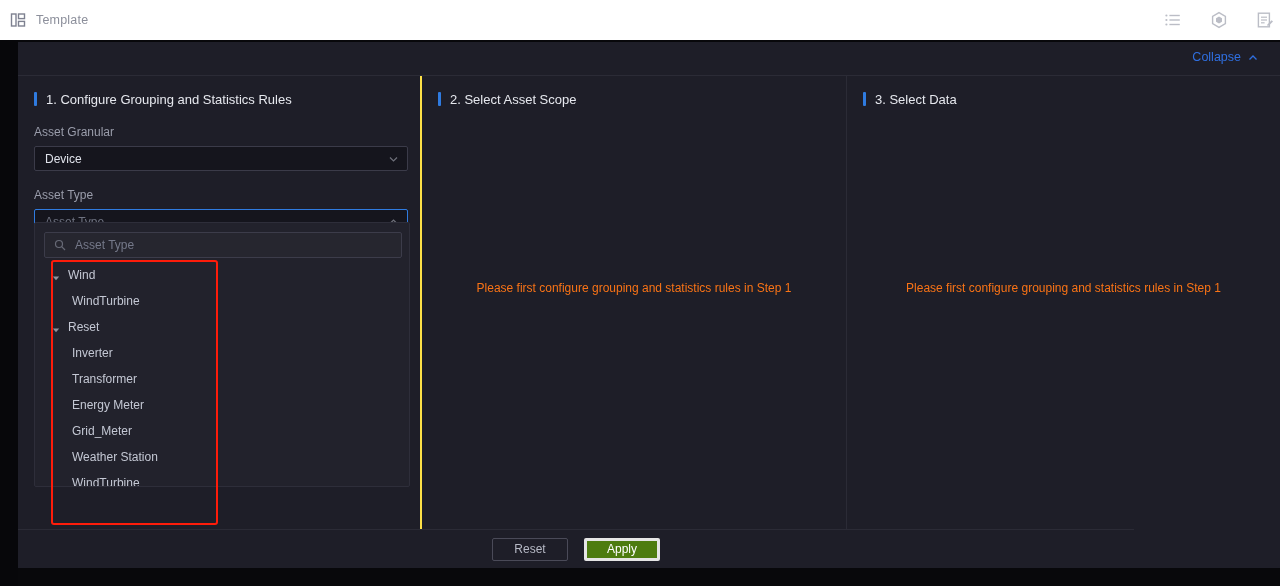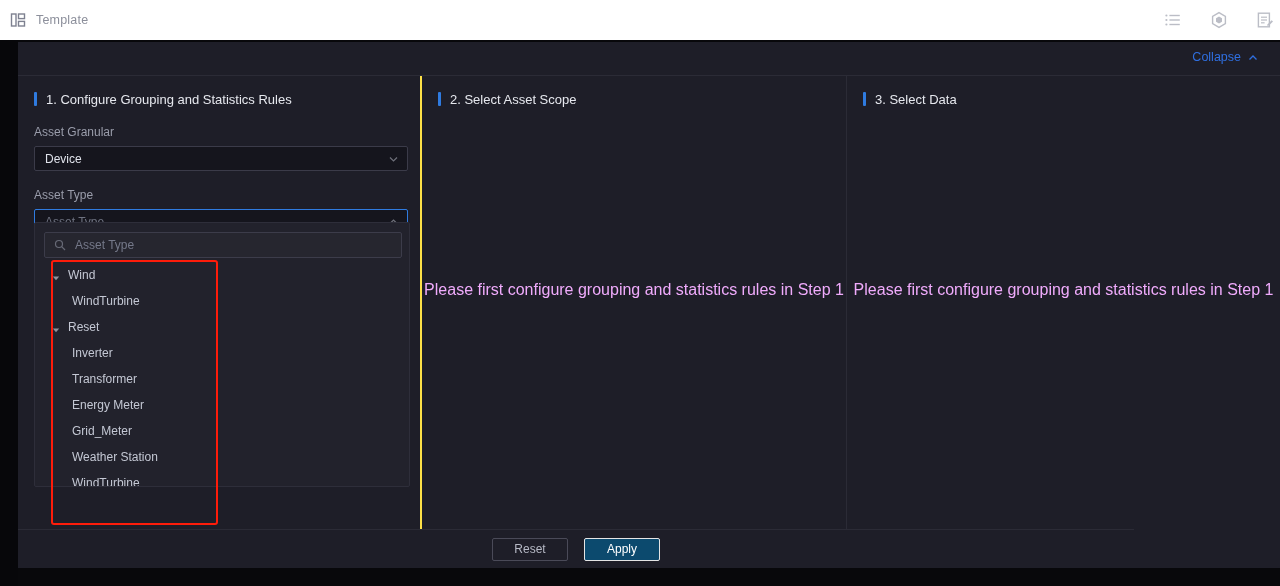--- a/index.html
+++ b/index.html
@@ -229,22 +229,22 @@
     border-radius: 3px;
     pointer-events: none;
     z-index: 30;
   }
 
   .empty-hint {
     position: absolute;
     left: 0; right: 0;
     top: 205px;
     text-align: center;
-    font-size: 16px;
-    color: #f0abfc;
+    font-size: 12px;
+    color: #f97316;
   }
 
   
   .footer {
     position: absolute;
     left: 0; bottom: 0;
     width: 1116px; height: 38px;
     border-top: 1px solid #2b2b36;
     display: flex;
     align-items: center;
@@ -261,22 +261,22 @@
     align-items: center;
     justify-content: center;
     cursor: pointer;
   }
   .btn-reset {
     background: transparent;
     border: 1px solid #4a4a58;
     color: #b6b9c5;
   }
   .btn-apply {
-    background: #0c4a6e;
-    border: 1px solid #e5e5e5;
+    background: #4d7c0f;
+    border: 3px solid #e5e5e5;
     color: #ffffff;
     text-align: center;
   }
 </style>
 </head>
 <body>
 
 <div class="app">
 
   <div class="topbar">

